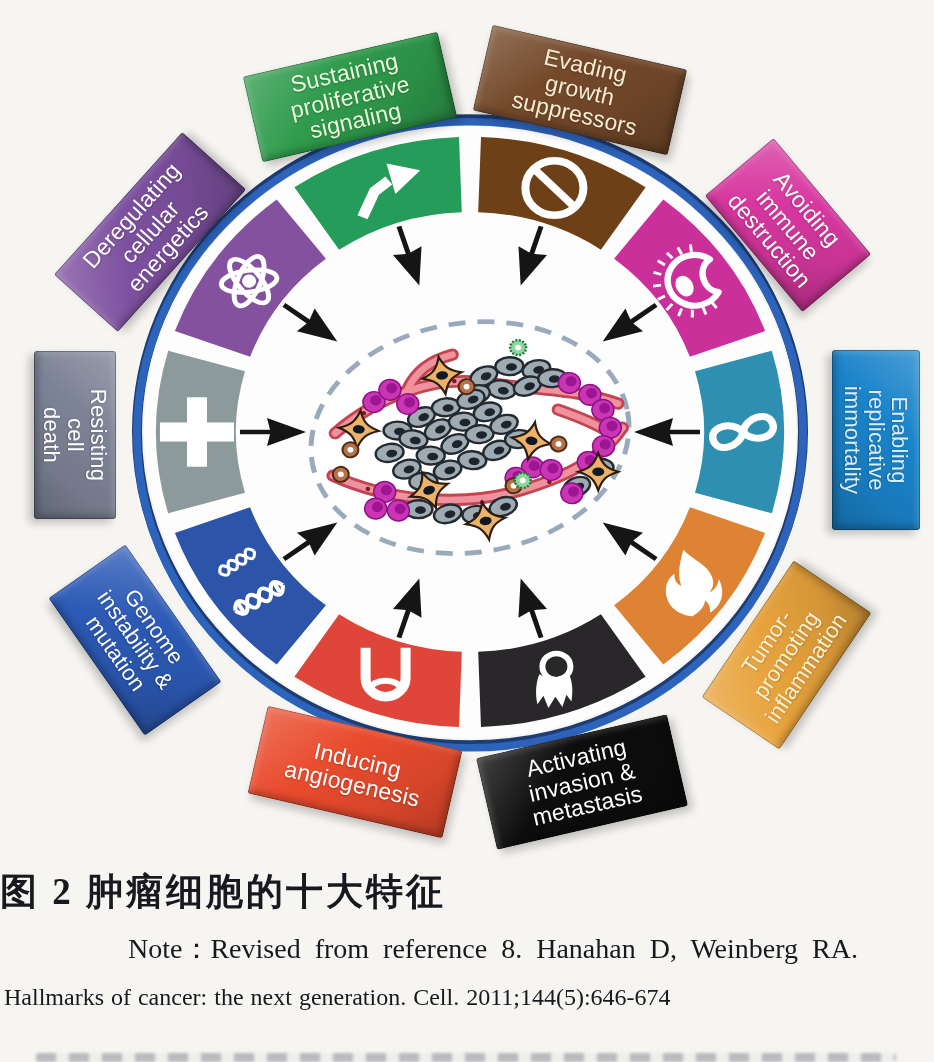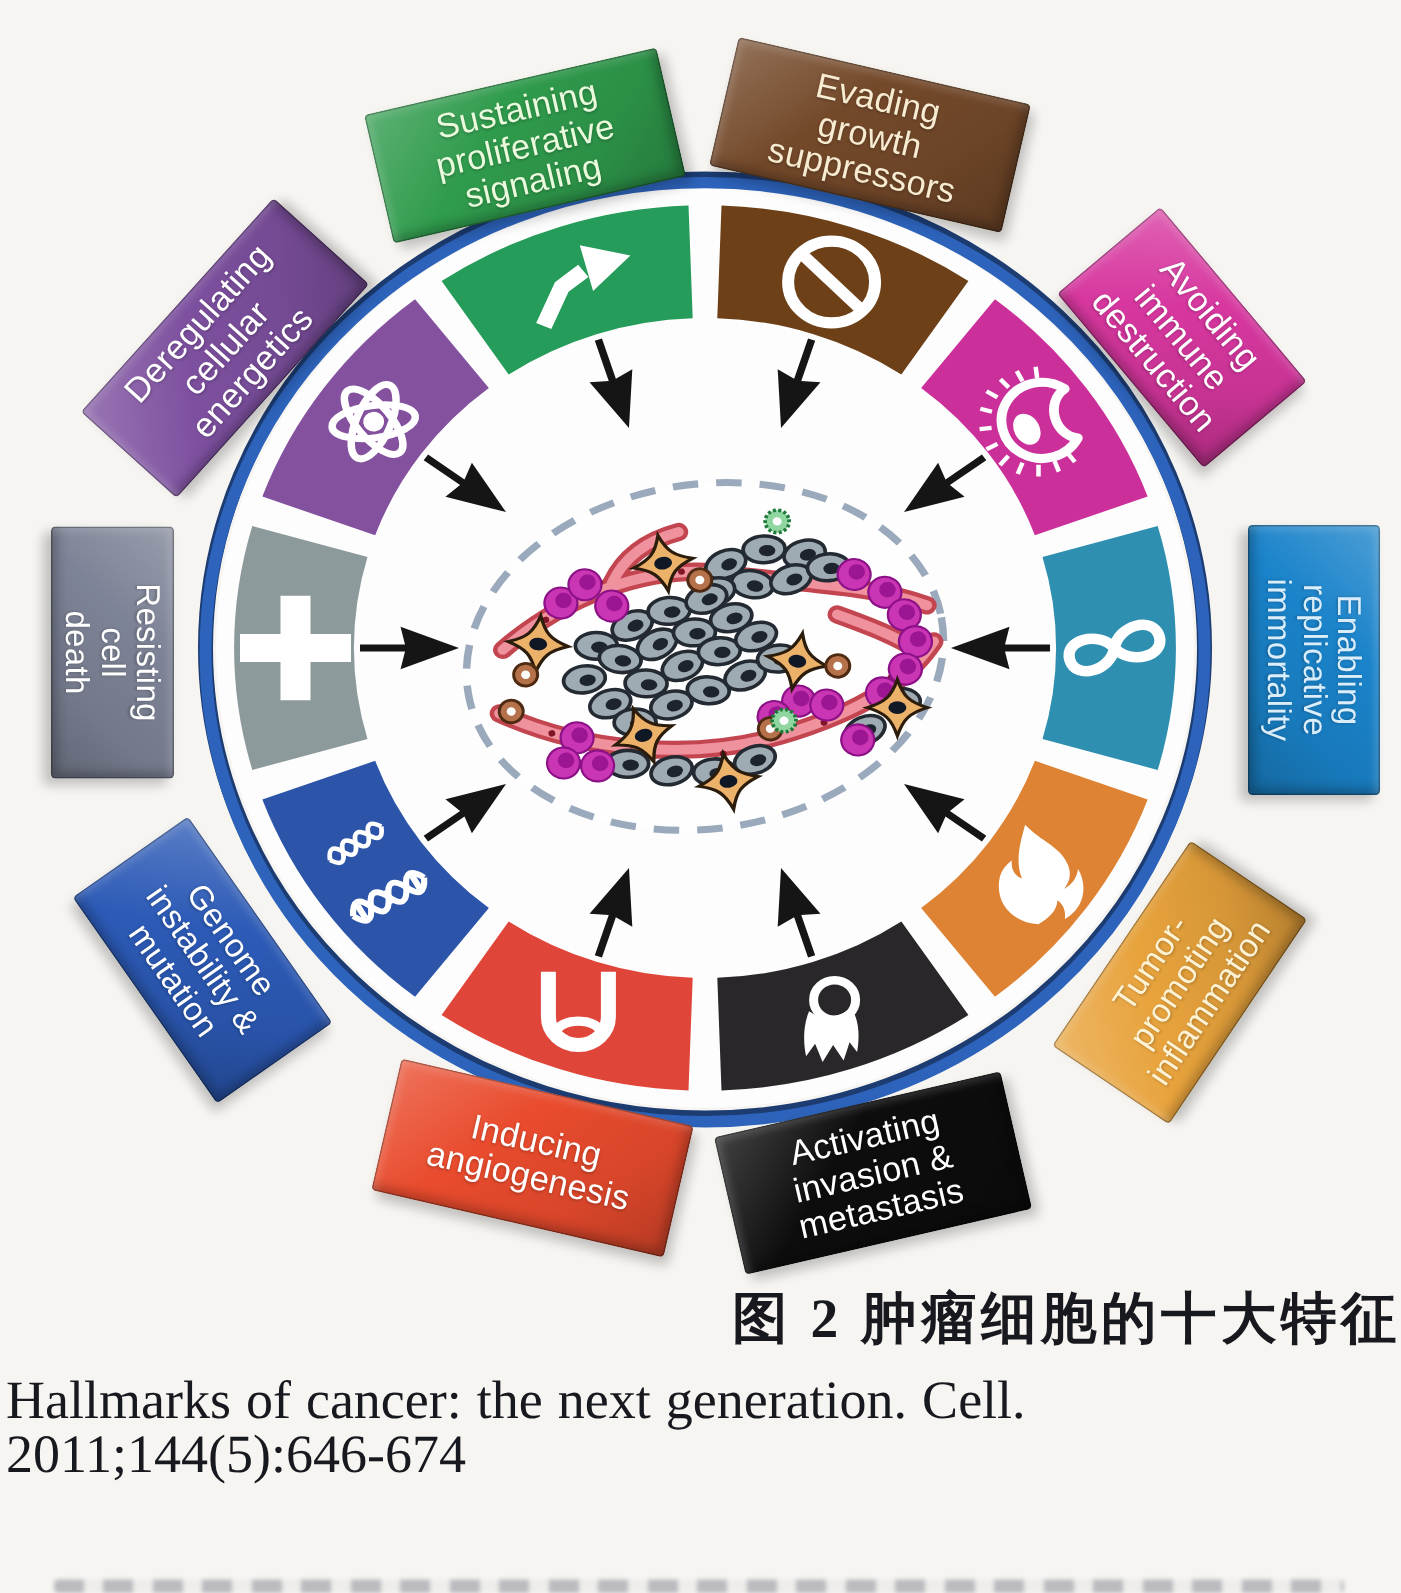--- a/index.html
+++ b/index.html
@@ -21,25 +21,25 @@
   .lb2{left:712px;top:180px;width:152px;height:90px;transform:rotate(50deg);}
   .lb3{left:786px;top:396px;width:180px;height:88px;transform:rotate(90deg);font-size:22px;}
   .lb4{left:704px;top:608px;width:165px;height:94px;transform:rotate(-56deg);font-size:22px;}
   .lb5{left:484px;top:735px;width:196px;height:94px;transform:rotate(-13deg);}
   .lb6{left:255px;top:727px;width:200px;height:90px;transform:rotate(13deg);}
   .lb7{left:51px;top:593px;width:168px;height:94px;transform:rotate(55deg);font-size:22px;}
   .lb8{left:-9px;top:394px;width:168px;height:82px;transform:rotate(90deg);font-size:22px;}
   .lb9{left:54px;top:189px;width:192px;height:86px;transform:rotate(-48deg);}
   
   .caption{position:absolute;left:0;top:853px;width:934px;color:#18181f;font-family:"Liberation Serif",serif;}
-  .cap-zh{font-size:37px;font-weight:bold;text-align:right;letter-spacing:3px;line-height:46px;margin-top:4px;}
+  .cap-zh{font-size:37px;font-weight:bold;text-align:left;letter-spacing:3px;line-height:46px;margin-top:16px;}
   .cap-en{font-size:32px;text-align:center;line-height:42px;}
   .cap-en b{font-weight:bold;}
   .cap-note{font-size:28px;line-height:36px;margin:16px 0 0 128px;word-spacing:7px;}
-  .cap-ref{font-size:36px;line-height:36px;margin:12px 0 0 4px;word-spacing:1px;}
+  .cap-ref{font-size:24px;line-height:36px;margin:12px 0 0 4px;word-spacing:1px;}
   .cap-cut{position:absolute;left:36px;top:200px;width:860px;height:9px;
     background:repeating-linear-gradient(90deg,rgba(60,62,84,.32) 0 20px,rgba(60,62,84,.04) 20px 33px);
     filter:blur(1.5px);border-radius:3px;}
   .vo{fill:none;stroke-width:13;stroke-linecap:round;}
   .vi{fill:none;stroke-width:7;stroke-linecap:round;}
 </style>
 </head>
 <body>
 
 <div class="screen">
@@ -332,17 +332,18 @@
     <span>death</span>
   </div>
   <div class="label-box lb9" style="background-color: rgb(125, 80, 159); color: rgb(255, 255, 255);">
     <span>Deregulating</span>
     <span>cellular</span>
     <span>energetics</span>
   </div>
 
   <div class="caption">
     <div class="cap-zh">图 2 肿瘤细胞的十大特征</div>
+    <div class="cap-note">Note：Revised from reference 8. Hanahan D, Weinberg RA.</div>
     <div class="cap-ref">Hallmarks of cancer: the next generation. Cell. 2011;144(5):646-674</div>
     <div class="cap-cut"></div>
   </div>
 
 </div>
 
 </body></html>

